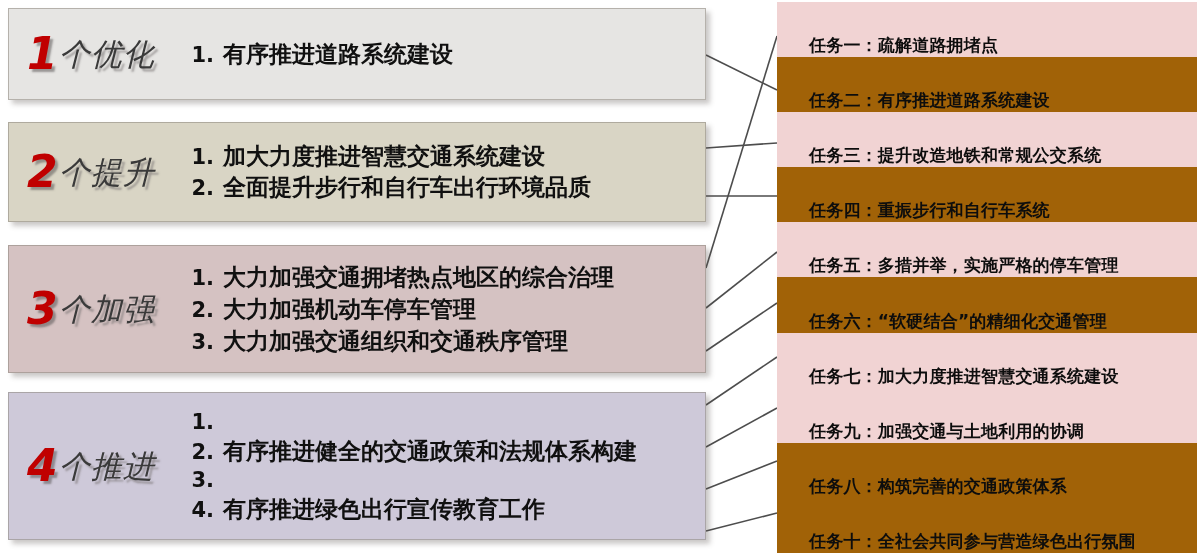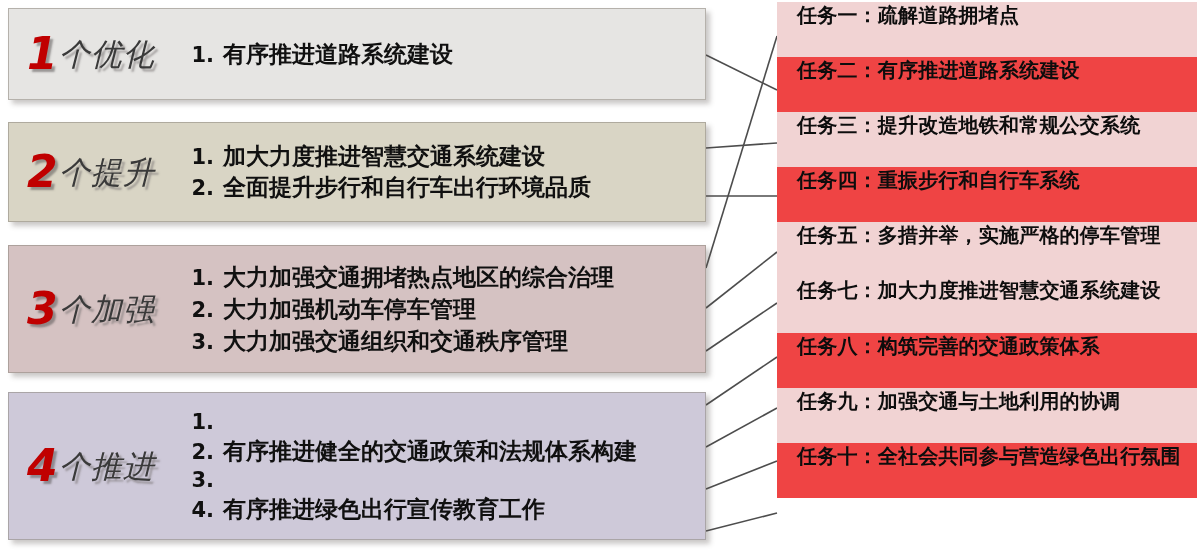--- a/index.html
+++ b/index.html
@@ -83,30 +83,30 @@
 
   
   #task-col{
     position:absolute;
     left:777px;top:2px;width:420px;height:551px;
   }
   .task-row{
     box-sizing:border-box;
     height:55.1px;
     display:flex;
-    align-items:flex-start;
-    padding-left:20px;
-    font-size:20px;
+    align-items:flex-end;
+    padding-left:32px;
+    font-size:17px;
     font-weight:bold;
     color:#0d0d0d;
     white-space:nowrap;
     letter-spacing:.2px;
   }
   .task-row.dark{background:#f1d3d3;}
-  .task-row.light{background:#ef4444;}
+  .task-row.light{background:#a16207;}
 
   
   #connectors{position:absolute;left:0;top:0;width:1200px;height:555px;pointer-events:none;}
 </style>
 </head>
 <body>
 
 <div id="stage">
 
   <svg id="connectors" viewBox="0 0 1200 555">
@@ -207,27 +207,30 @@
       </div>
     <div class="task-row dark">
         <span>任务三：提升改造地铁和常规公交系统</span>
       </div>
     <div class="task-row light">
         <span>任务四：重振步行和自行车系统</span>
       </div>
     <div class="task-row dark">
         <span>任务五：多措并举，实施严格的停车管理</span>
       </div>
+    <div class="task-row light">
+        <span>任务六：“软硬结合”的精细化交通管理</span>
+      </div>
     <div class="task-row dark">
         <span>任务七：加大力度推进智慧交通系统建设</span>
       </div>
+    <div class="task-row dark">
+        <span>任务九：加强交通与土地利用的协调</span>
+      </div>
     <div class="task-row light">
         <span>任务八：构筑完善的交通政策体系</span>
       </div>
-    <div class="task-row dark">
-        <span>任务九：加强交通与土地利用的协调</span>
-      </div>
     <div class="task-row light">
         <span>任务十：全社会共同参与营造绿色出行氛围</span>
       </div>
   </div>
 
 </div>
 
 </body></html>

